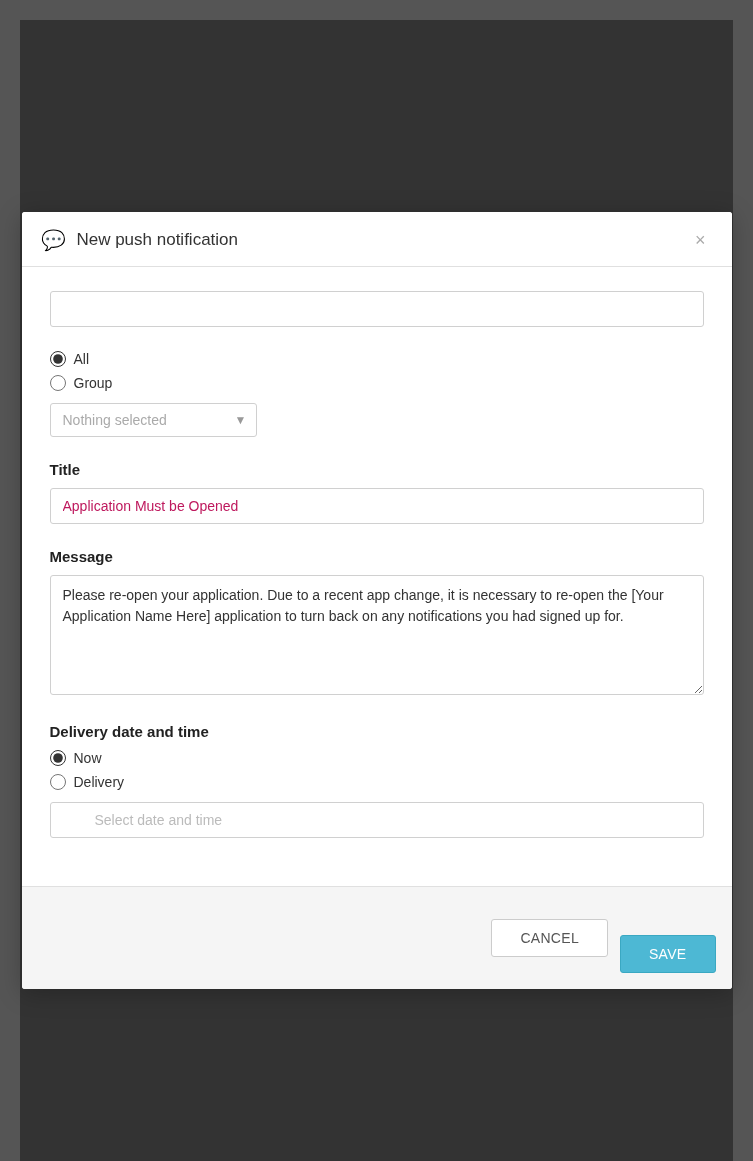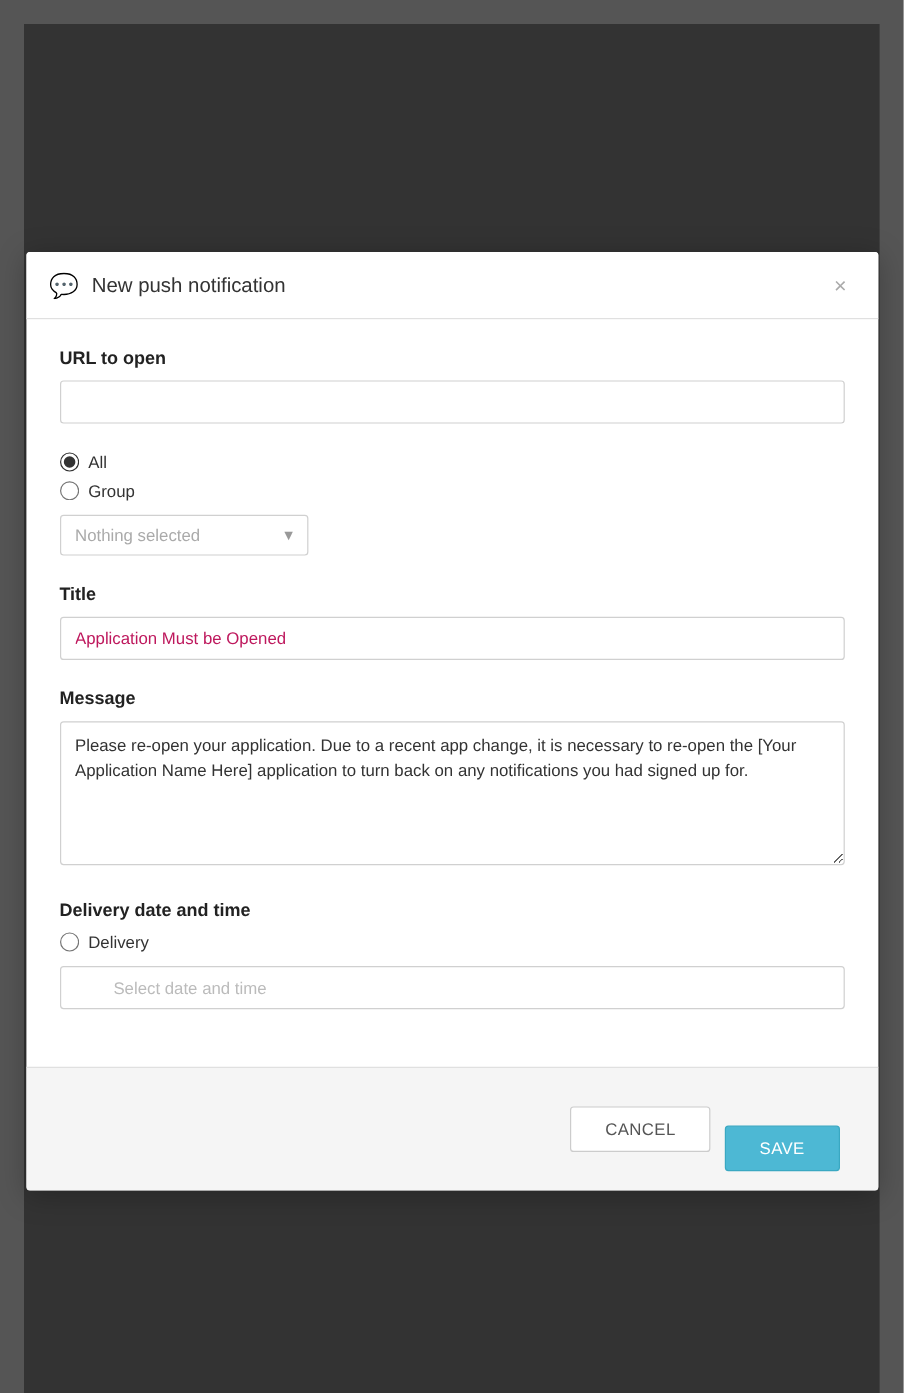--- a/index.html
+++ b/index.html
@@ -172,21 +172,21 @@
     }
 
     .date-input {
       color: #bbb;
       padding-left: 44px;
     }
 
     .modal-footer {
       background: #f5f5f5;
       border-top: 1px solid #e0e0e0;
-      padding: 16px 32px;
+      padding: 16px 16px;
       display: flex;
       justify-content: flex-end;
       align-items: center;
       gap: 12px;
     }
 
     .btn-cancel {
       background: #ffffff;
       border: 1px solid #ccc;
       border-radius: 3px;
@@ -221,21 +221,20 @@
       <div class="modal-header-left">
         <span class="notification-icon">💬</span>
         <span class="modal-title">New push notification</span>
       </div>
       <button class="close-btn">×</button>
     </div>
 
     <div class="modal-body">
 
       <div class="form-section">
-        <label class="form-label">URL to open</label>
         <input type="text" class="form-input" value="" placeholder="" style="">
       </div>
 
       <div class="form-section">
         <div class="radio-group">
           <div class="radio-item">
             <input type="radio" name="audience" id="radio-all" checked="" style="">
             <label for="radio-all">All</label>
           </div>
           <div class="radio-item">
@@ -258,20 +257,24 @@
 
       <div class="form-section">
         <label class="form-label">Message</label>
         <textarea class="textarea-input" style="">Please re-open your application. Due to a recent app change, it is necessary to re-open the [Your Application Name Here] application to turn back on any notifications you had signed up for.</textarea>
       </div>
 
       <div class="form-section">
         <label class="form-label">Delivery date and time</label>
         <div class="radio-group">
           <div class="radio-item">
+            <input type="radio" name="delivery" id="radio-now" checked="" style="">
+            <label for="radio-now">Now</label>
+          </div>
+          <div class="radio-item">
             <input type="radio" name="delivery" id="radio-scheduled" style="">
             <label for="radio-scheduled">Delivery</label>
           </div>
         </div>
         <input type="text" class="form-input date-input" placeholder="Select date and time" style="">
       </div>
 
     </div>
 
     <div class="modal-footer">

